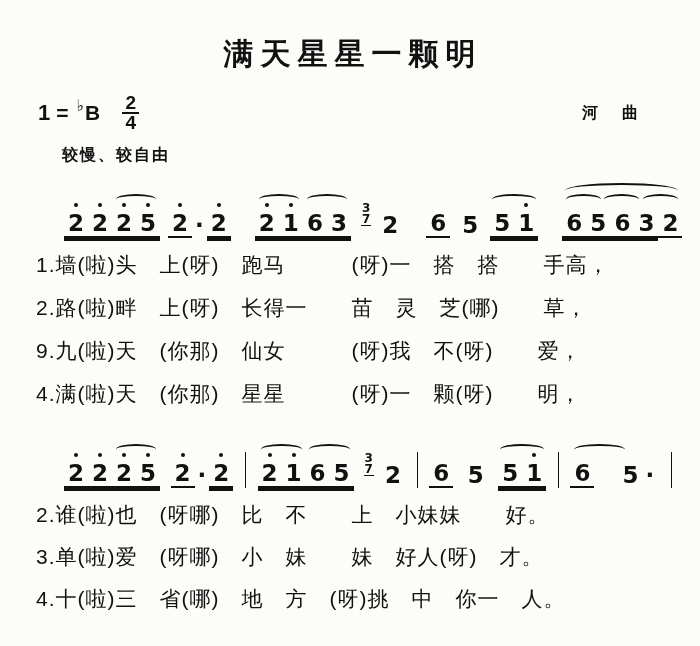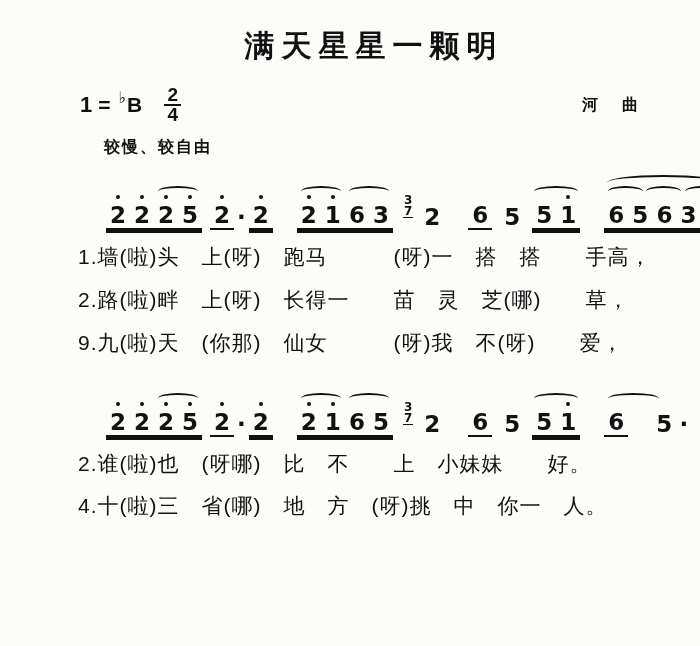--- a/index.html
+++ b/index.html
@@ -2,21 +2,21 @@
 <html><head>
 <meta charset="utf-8">
 <style>
   html,body{margin:0;padding:0;}
   body{
     width:700px;height:646px;
     background:#fcfcf9;color:#111;
     font-family:"Liberation Sans","DejaVu Sans",sans-serif;
     overflow:hidden;
   }
-  .page{padding:16px 20px 0 26px;position:relative;margin-left:42px;}
+  .page{padding:24px 20px 0 26px;position:relative;}
 
   
   .title{
     text-align:center;font-size:30px;font-weight:bold;
     letter-spacing:7px;margin:10px 0 0 0;
   }
 
   
   .meta-row{display:flex;justify-content:space-between;align-items:center;margin:20px 4px 0 12px;}
   .key-sig{display:flex;align-items:center;font-weight:bold;font-size:21px;}
@@ -151,20 +151,21 @@
         <div class="slur" style="left: 67%; width: 29%;"></div>
         <div class="slur big" style="left: 2%; width: 94%;"></div>
       </div>
       <div class="bar"></div>
     </div>
 
   <div id="lyrics1" class="lyrics-block">
       <div class="lyric-line">1.墙(啦)头　上(呀)　跑马　　　(呀)一　搭　搭　　手高，</div>
       <div class="lyric-line">2.路(啦)畔　上(呀)　长得一　　苗　灵　芝(哪)　　草，</div>
       <div class="lyric-line">9.九(啦)天　(你那)　仙女　　　(呀)我　不(呀)　　爱，</div>
+      <div class="lyric-line">4.满(啦)天　(你那)　星星　　　(呀)一　颗(呀)　　明，</div>
     </div>
 
   <div id="music2" class="music-line">
       <div class="ngroup">
         <span class="note hi ul2">2</span>
         <span class="note hi ul2">2</span>
         <span class="note hi ul2">2</span>
         <span class="note hi ul2">5</span>
         <div class="slur" style="left: 54%; width: 42%;"></div>
       </div>
@@ -209,16 +210,17 @@
         <span class="note ul1">6</span>
         <span class="note wide">5</span>
         <span class="note aug">·</span>
         <div class="slur" style="left: 4%; width: 58.6667%;"></div>
       </div>
       <div class="bar final"></div>
     </div>
 
   <div id="lyrics2" class="lyrics-block">
       <div class="lyric-line">2.谁(啦)也　(呀哪)　比　不　　上　小妹妹　　好。</div>
+      <div class="lyric-line">3.单(啦)爱　(呀哪)　小　妹　　妹　好人(呀)　才。</div>
       <div class="lyric-line">4.十(啦)三　省(哪)　地　方　(呀)挑　中　你一　人。</div>
     </div>
 
 </div>
 
 </body></html>

